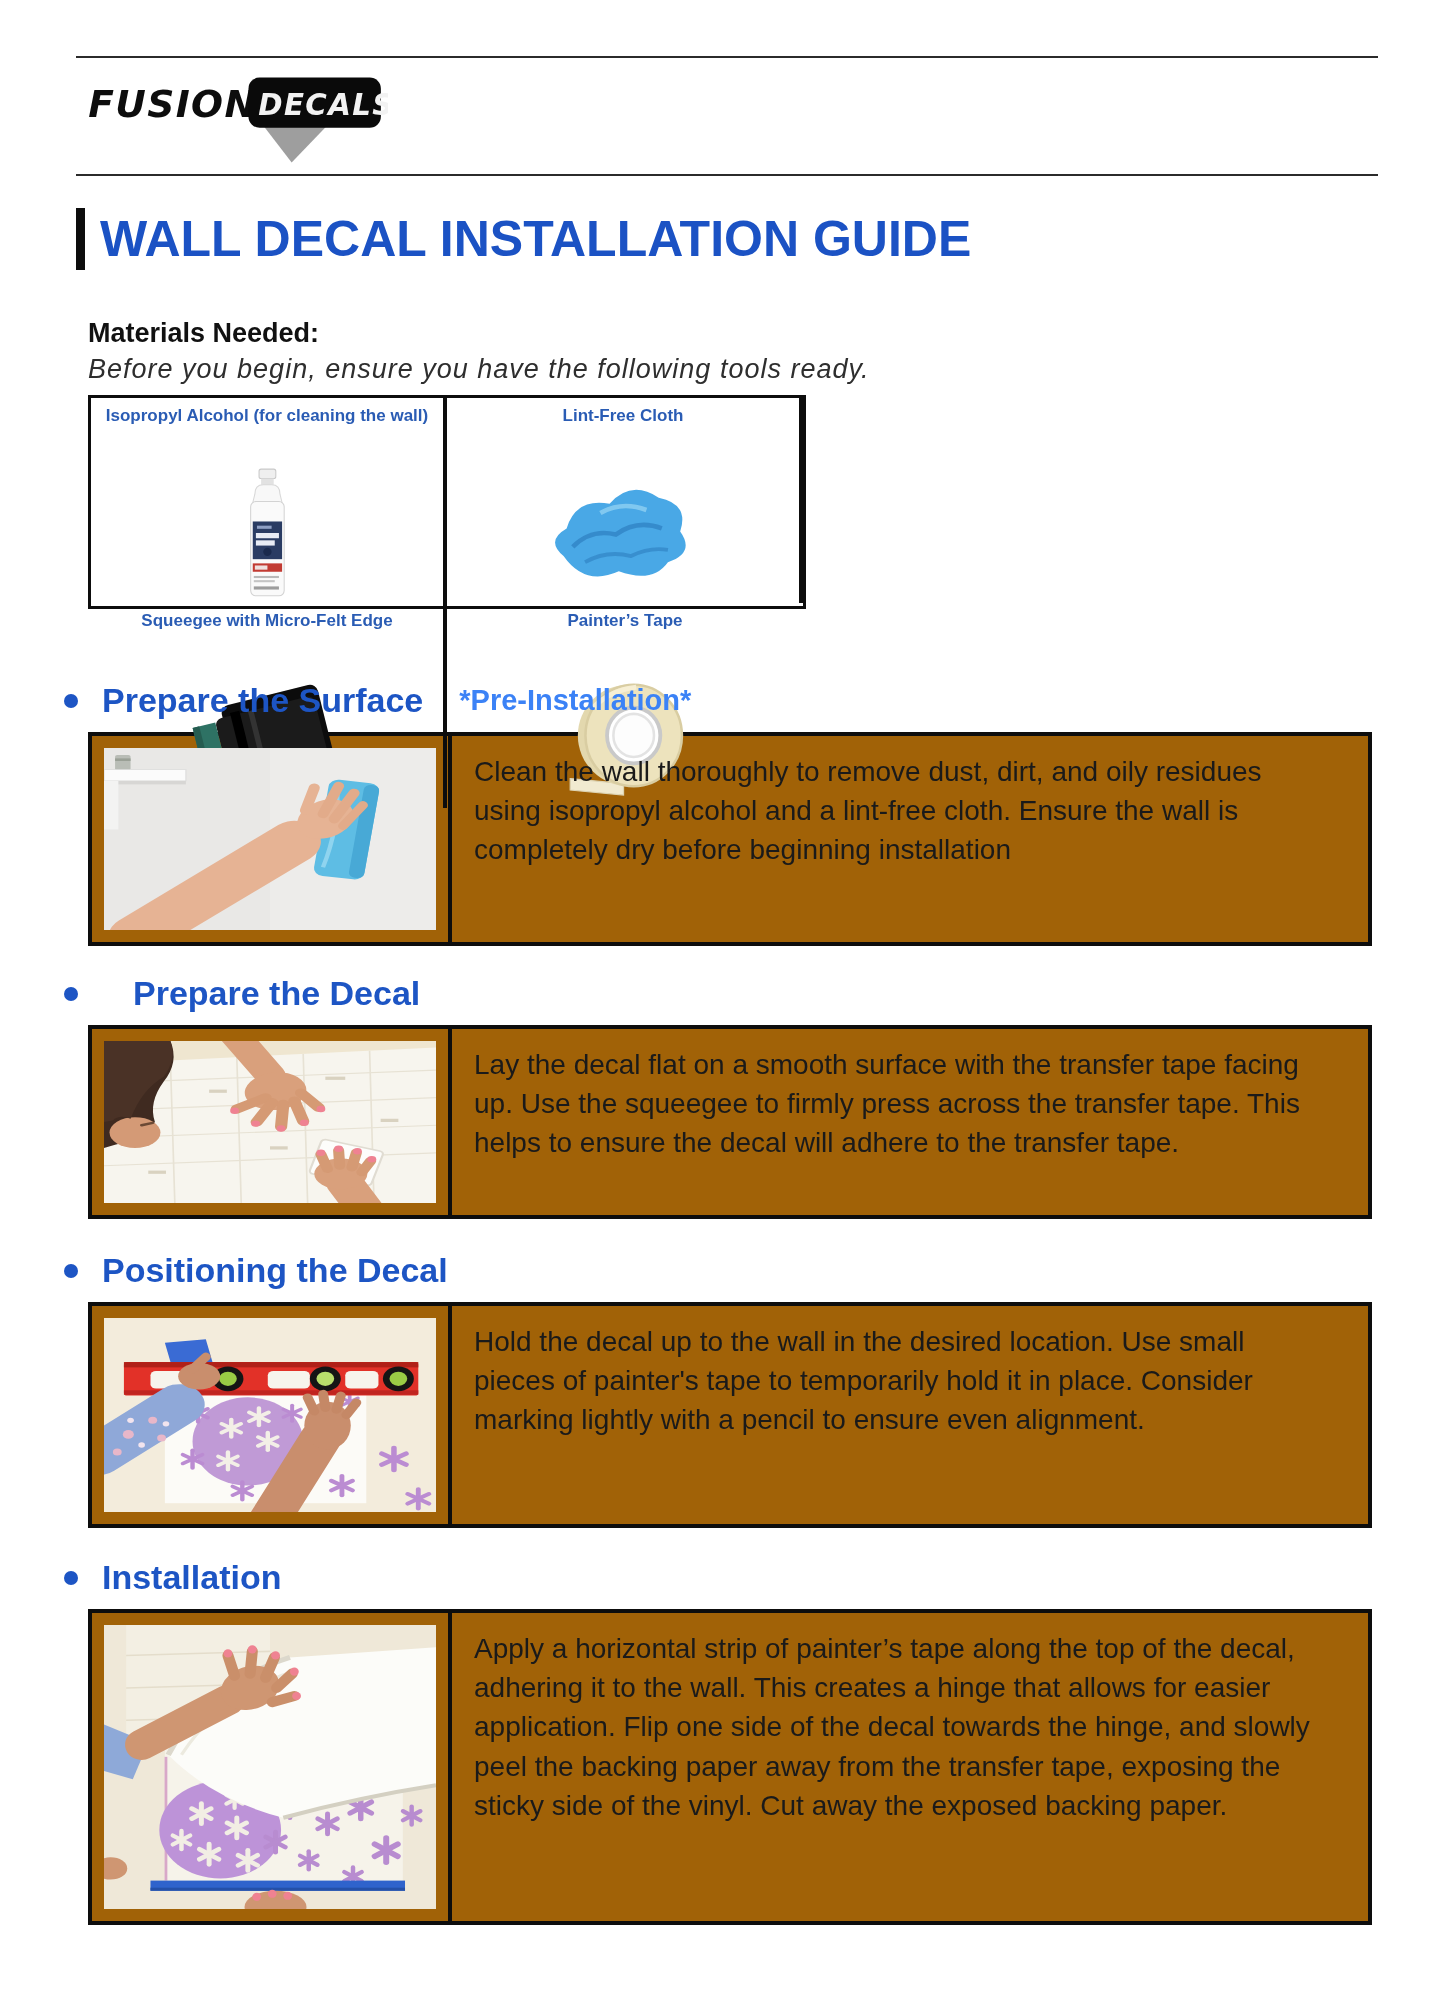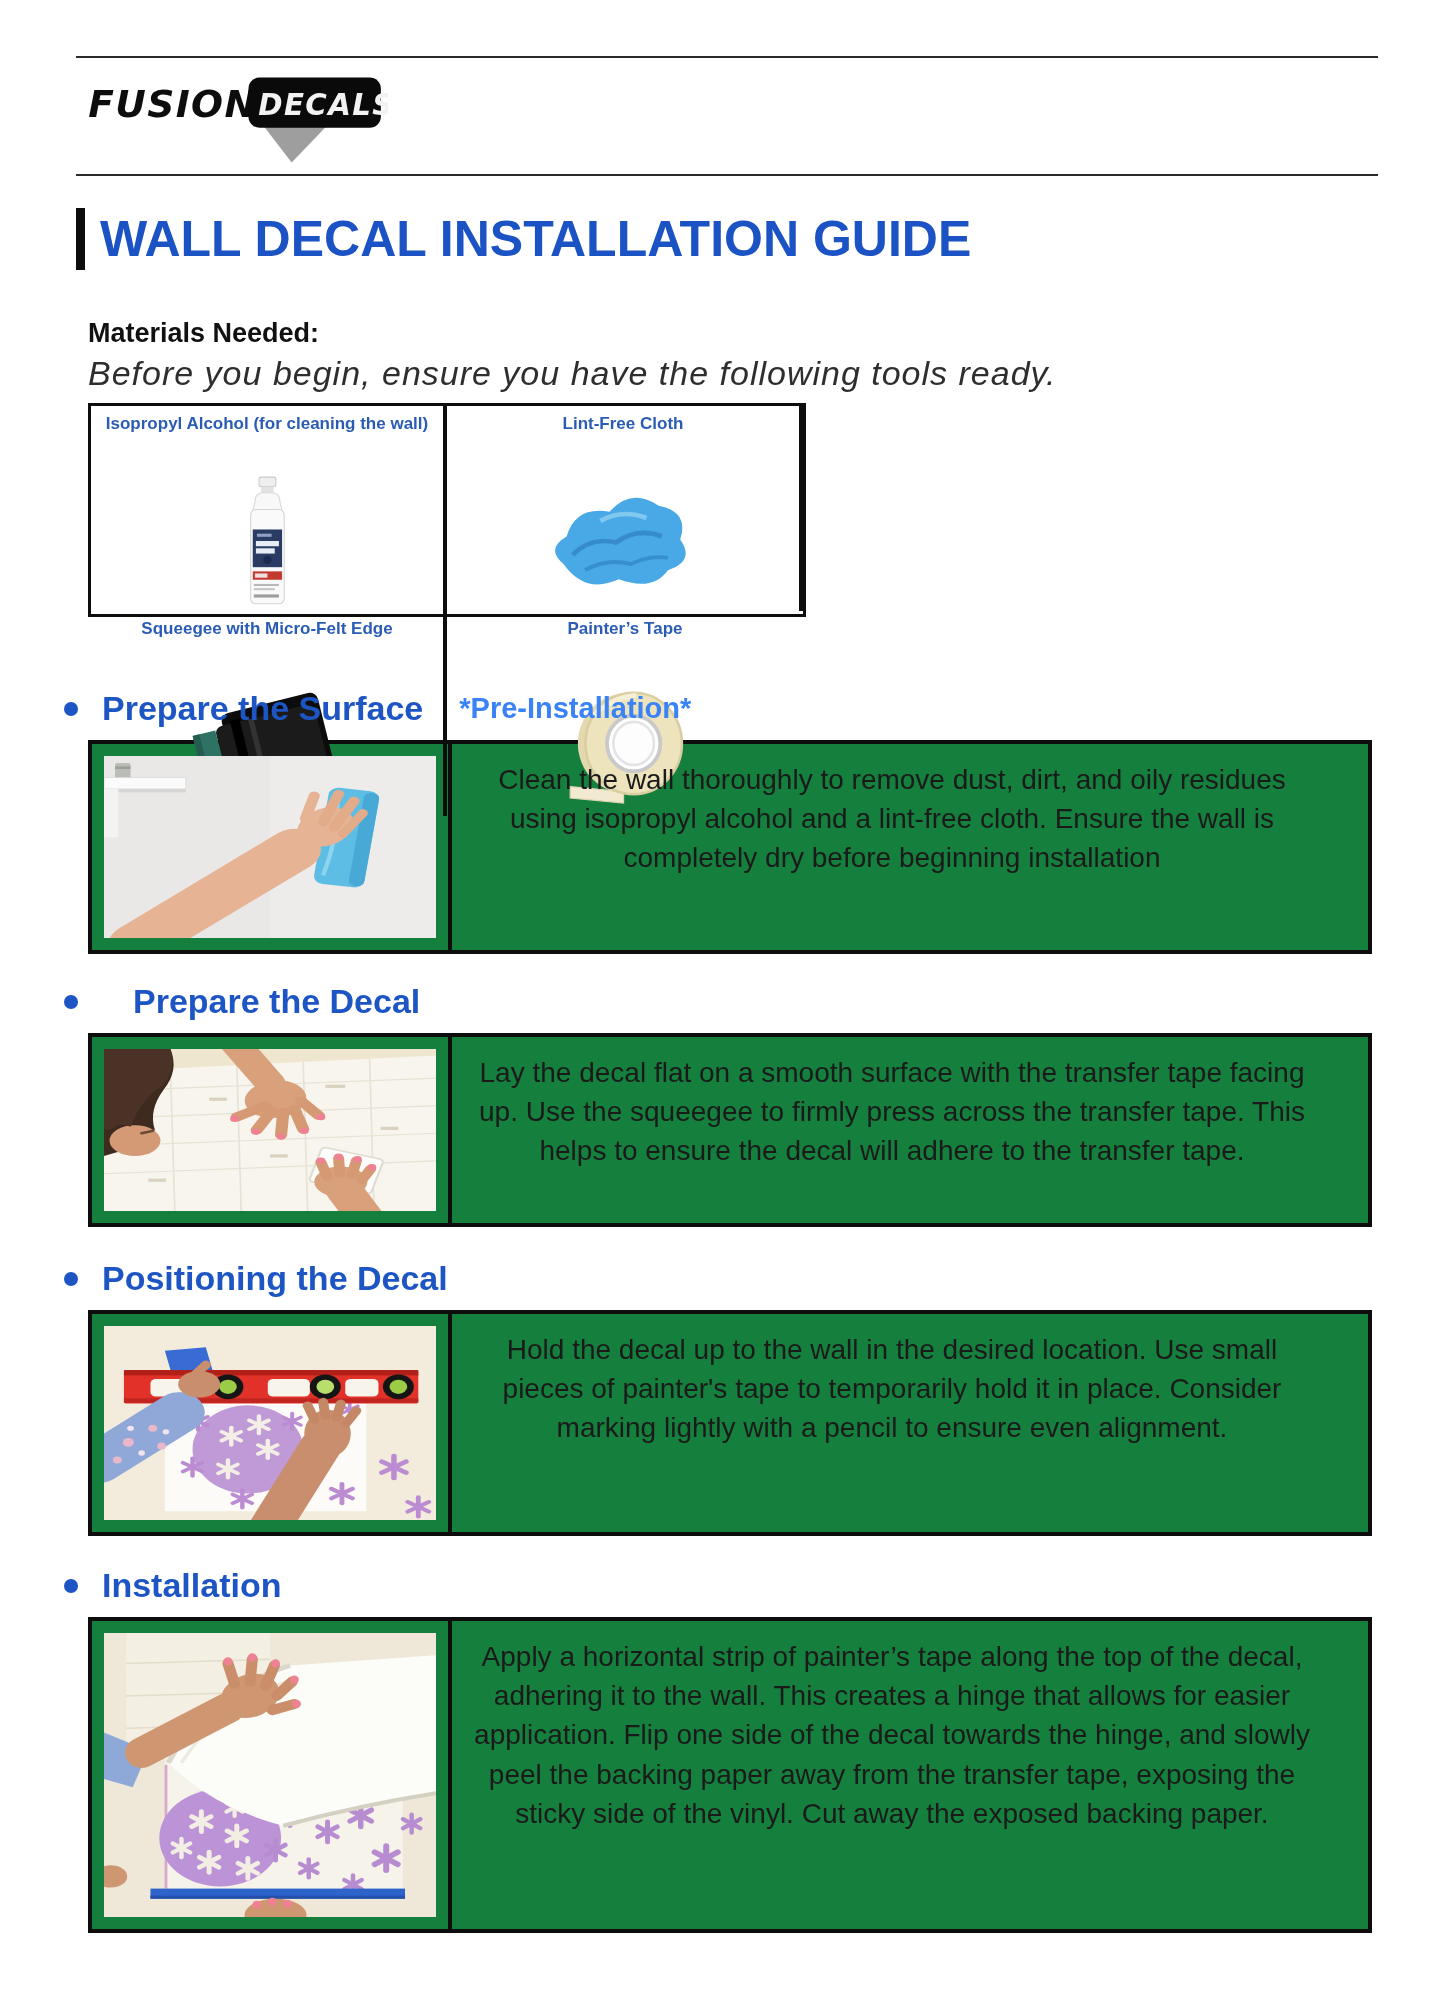--- a/index.html
+++ b/index.html
@@ -9,34 +9,34 @@
     font-family:"Liberation Sans", sans-serif; color:#1c1c1c;
   }
   .page { padding:0 76px; }
   .rule { border:none; border-top:2px solid #2b2b2b; }
   .rule-top { margin-top:56px; }
   .logo-wrap { margin:14px 0 10px 12px; height:92px; }
   .title-row { display:flex; align-items:center; margin-top:30px; height:66px; }
   .title-bar { width:9px; height:62px; background:#0d0d0d; margin-right:15px; }
   .page-title { font-size:50px; font-weight:bold; color:#1b52c4; letter-spacing:0px; }
   .materials-heading { margin-top:46px; margin-left:12px; font-size:27px; font-weight:bold; color:#111; }
-  .materials-sub { margin-top:5px; margin-left:12px; font-size:34px; font-style:italic; color:#2e2e2e; letter-spacing:1px; }
+  .materials-sub { margin-top:5px; margin-left:12px; font-size:27px; font-style:italic; color:#2e2e2e; letter-spacing:1px; }
   .mat-table { margin-top:10px; margin-left:12px; width:718px; height:214px;
     display:grid; grid-template-columns:repeat(2,1fr); border:3px solid #0d0d0d; background:#fff; }
   .mat-cell { border-right:4px solid #0d0d0d; padding:7px 6px 4px 6px; display:flex; flex-direction:column; }
   .mat-cell:last-child { border-right:none; }
   .mat-label { font-size:17px; line-height:1.25; font-weight:bold; color:#2a5cb4; text-align:center; min-height:62px; }
   .mat-img { flex:1; display:flex; align-items:center; justify-content:center; }
   .mat-img svg { height:132px; }
   .section-heading { display:flex; align-items:center; margin-left:-12px; }
   .sec-1 { margin-top:72px; } .sec-2 { margin-top:28px;gap:31px; } .sec-3 { margin-top:32px; } .sec-4 { margin-top:30px; }
   .bullet-dot { width:14px; height:14px; border-radius:50%; background:#1d55c4; margin-right:24px; flex:0 0 auto; }
   .heading-text { font-size:34px; font-weight:bold; color:#1d55c4; }
   .heading-note { font-size:29px; font-weight:bold; color:#3b82f6; margin-left:36px; }
-  .step-box { margin:12px 6px 0 12px; border:4px solid #0d0d0d; display:flex; background:#15803d;text-align:center; }
+  .step-box { margin:12px 6px 0 12px; border:4px solid #0d0d0d; display:flex; background:#a16207; }
   .step-photo { width:360px; flex:0 0 auto; border-right:4px solid #0d0d0d; padding:12px; }
   .step-photo svg { width:100%; height:100%; display:block; }
   .step-text { flex:1; padding:16px 58px 10px 22px; font-size:28px; line-height:1.4; color:#1a1a1a; }
   .box-1 { height:214px; } .box-2 { height:194px; } .box-3 { height:226px; } .box-4 { height:316px; }
 </style>
 </head>
 <body>
 
 <div class="page">
 

